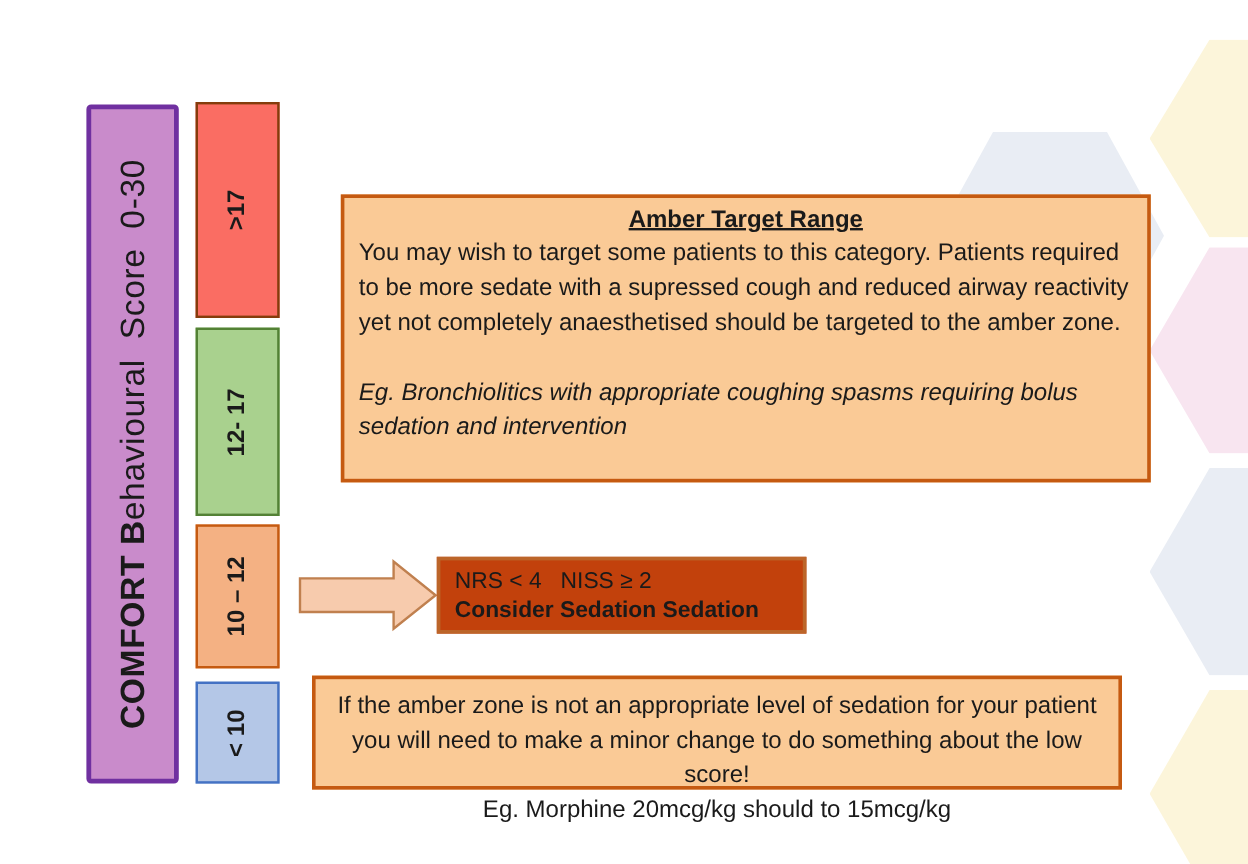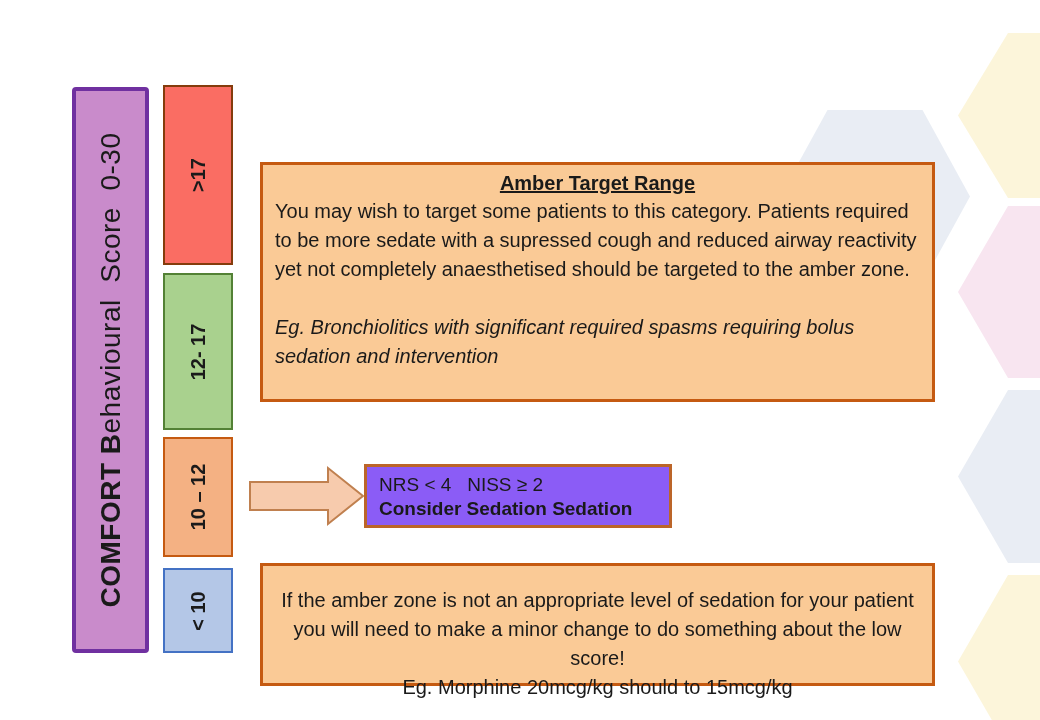--- a/index.html
+++ b/index.html
@@ -41,35 +41,35 @@
   #band-red{top:85px;height:180px;background:var(--red-fill);border-color:var(--red-border);}
   #band-green{top:273px;height:157px;background:var(--green-fill);border-color:var(--green-border);}
   #band-orange{top:437px;height:120px;background:var(--orange-fill);border-color:var(--orange-border);}
   #band-blue{top:568px;height:85px;background:var(--blue-fill);border-color:var(--blue-border);}
   
   .amber-box{
     position:absolute;z-index:2;left:260px;width:675px;box-sizing:border-box;
     background:var(--amber-fill);border:3px solid var(--amber-border);
     font-size:20px;line-height:29px;
   }
-  #amber-target-box{top:162px;height:240px;padding:5px 12px;}
+  #amber-target-box{top:162px;height:240px;padding:5px 12px;margin-left:24px;}
   #amber-target-box h3{
     margin:0;font-size:20px;line-height:27px;font-weight:bold;
     text-decoration:underline;text-align:center;
   }
   #amber-target-box p{margin:0;}
   #amber-target-box .example{margin-top:29px;font-style:italic;}
-  #low-score-box{top:563px;height:123px;padding:20px 10px;text-align:center;}
+  #low-score-box{top:563px;height:95px;padding:8px 10px;text-align:center;}
   #low-score-box p{margin:0;}
   
   #weaning-arrow{position:absolute;z-index:2;left:248px;top:465px;}
   #weaning-arrow polygon{fill:var(--arrow-fill);stroke:var(--arrow-stroke);stroke-width:2;}
   #weaning-box{
     position:absolute;z-index:2;left:364px;top:464px;width:308px;height:64px;
-    box-sizing:border-box;background:#8b5cf6;border:3px solid var(--nrs-border);
+    box-sizing:border-box;background:#c2410c;border:3px solid var(--nrs-border);
     padding:6px 0 0 12px;font-size:19px;line-height:24px;
   }
   #weaning-box .action{font-weight:bold;}
 </style>
 </head>
 <body>
 
 <div id="slide">
 
   <div class="hex hex-blue" id="hex-blue-behind"></div>
@@ -93,21 +93,21 @@
   <div class="band" id="band-orange">
     <div class="vlabel">10 – 12</div>
   </div>
   <div class="band" id="band-blue">
     <div class="vlabel">&lt; 10</div>
   </div>
 
   <div class="amber-box" id="amber-target-box">
     <h3>Amber Target Range</h3>
     <p>You may wish to target some patients to this category. Patients required to be more sedate with a supressed cough and reduced airway reactivity yet not completely anaesthetised should be targeted to the amber zone.</p>
-    <p class="example">Eg. Bronchiolitics with significant required spasms requiring bolus sedation and intervention</p>
+    <p class="example">Eg. Bronchiolitics with appropriate coughing spasms requiring bolus sedation and intervention</p>
   </div>
 
   <svg id="weaning-arrow" width="118" height="62" viewBox="0 0 118 62">
     <polygon points="2,17 80,17 80,3 115,31 80,59 80,45 2,45"></polygon>
   </svg>
 
   <div id="weaning-box">
     <div class="criteria">NRS &lt; 4 &nbsp;&nbsp;NISS ≥ 2</div>
     <div class="action">Consider Sedation Sedation</div>
   </div>

